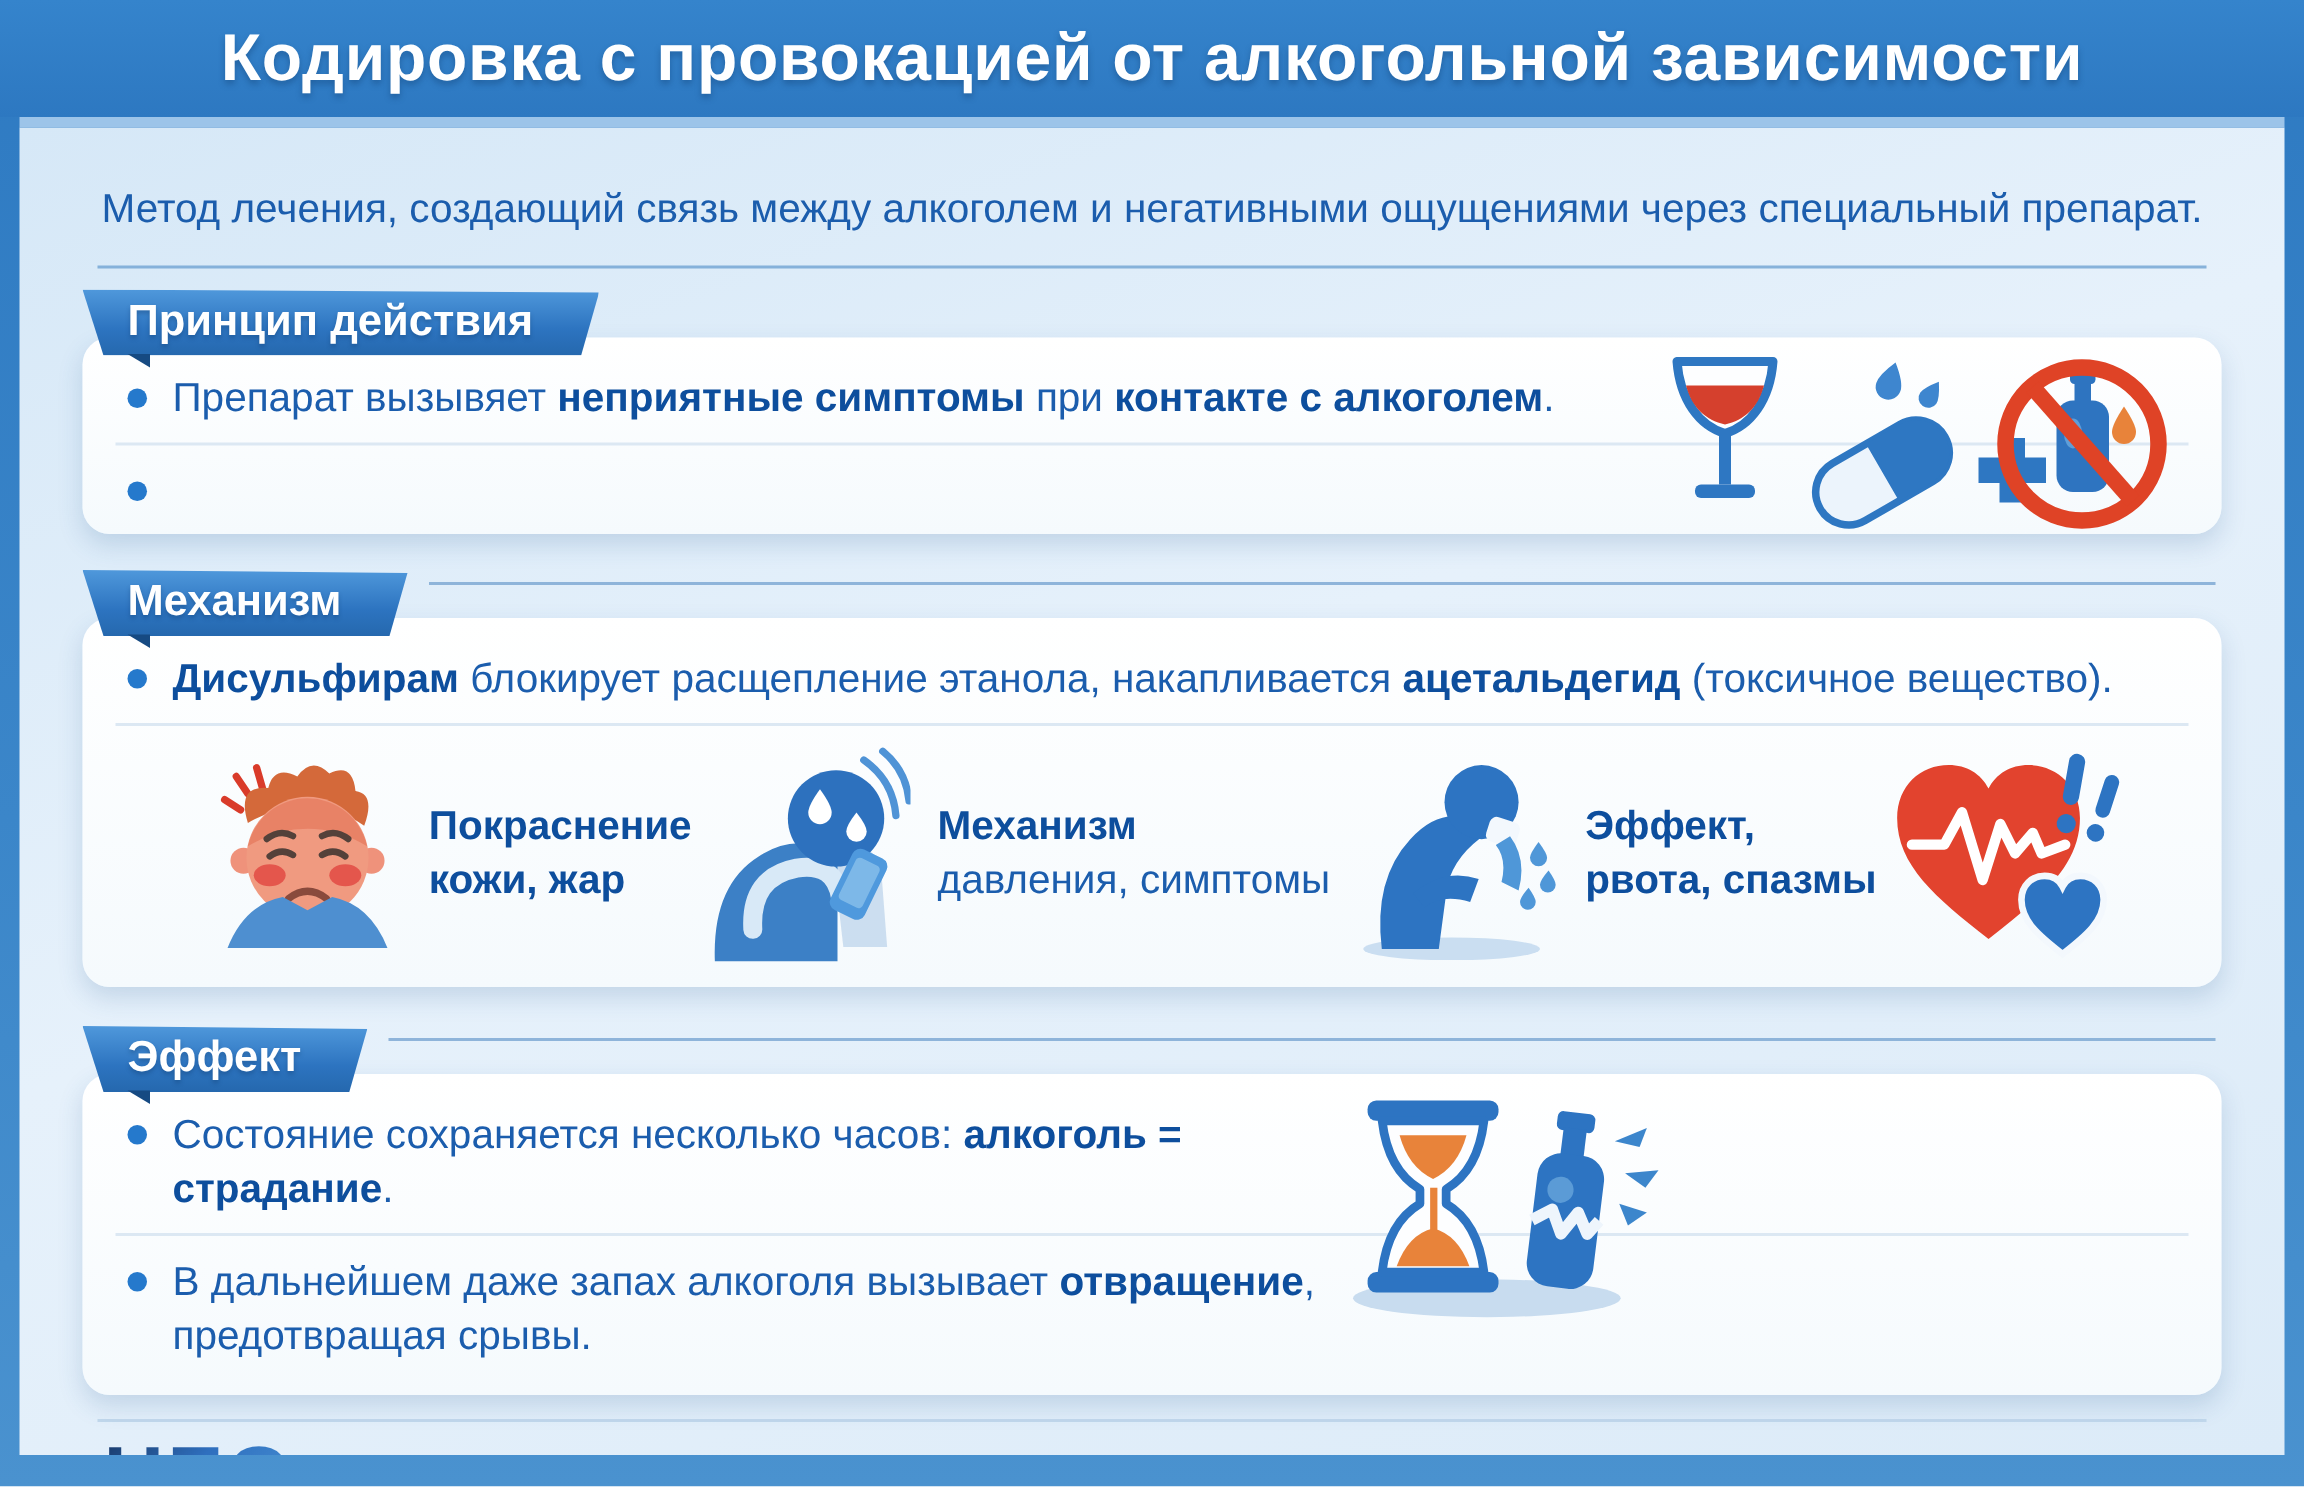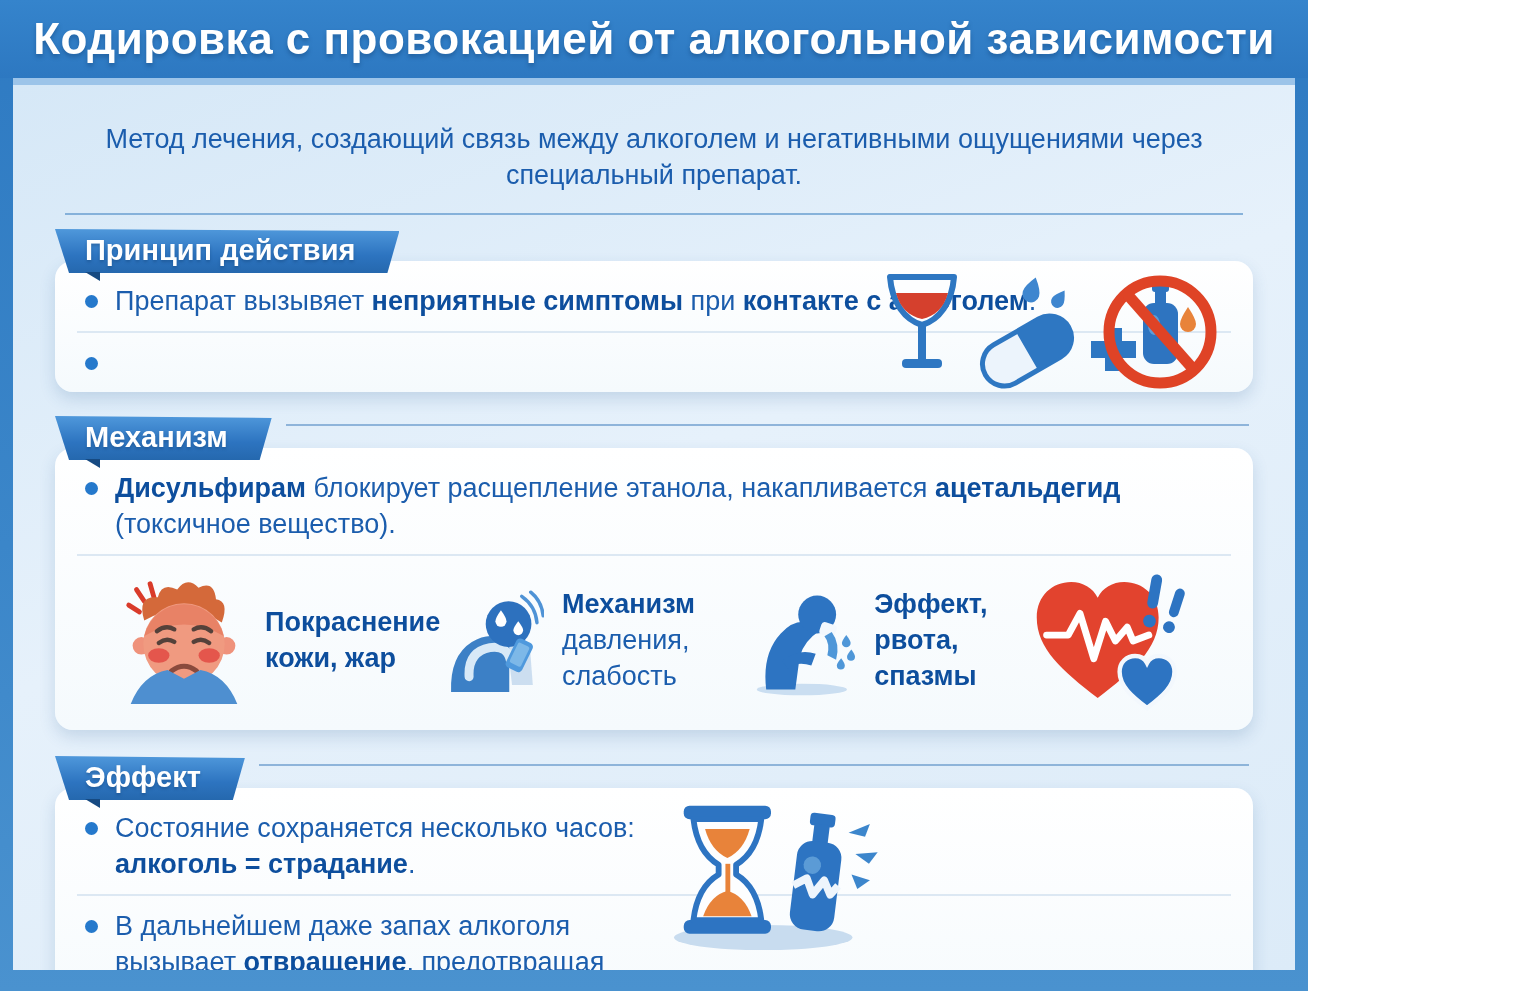--- a/index.html
+++ b/index.html
@@ -1,17 +1,17 @@
 <!DOCTYPE html>
 <html lang="ru"><head>
 <meta charset="utf-8">
 <style>
   html,body{margin:0;padding:0;}
   body{font-family:"Liberation Sans","DejaVu Sans",sans-serif;}
-  .page{position:relative;width:1308px;height:991px;overflow:hidden;
+  .page{position:relative;width:1536px;height:991px;overflow:hidden;
         background:linear-gradient(180deg,#2e7ac2 0%,#3b86c9 55%,#4a92cf 100%);}
   
   .band{position:absolute;top:0;left:0;right:0;height:78px;
         background:linear-gradient(180deg,#3584cc 0%,#2d78c1 100%);
         display:flex;align-items:center;justify-content:center;z-index:3;}
   .band h1{margin:0;color:#ffffff;font-size:44px;font-weight:700;letter-spacing:.5px;
            text-shadow:0 3px 4px rgba(15,60,110,.4);white-space:nowrap;}
   
   .content{position:absolute;left:13px;right:13px;top:78px;bottom:21px;
            background:linear-gradient(160deg,#d6e8f7 0%,#e6f1fb 45%,#dcebf8 100%);
@@ -36,21 +36,21 @@
         background:linear-gradient(180deg,#ffffff 0%,#f5fafd 100%);
         box-shadow:0 7px 16px rgba(45,95,150,.18);padding:12px 0;}
   .row{display:flex;align-items:flex-start;padding:10px 30px;}
   .dot{flex:0 0 13px;height:13px;border-radius:50%;background:#2579cc;margin:12px 17px 0 0;}
   .rich{margin:0;font-size:27px;line-height:36px;color:#1b5dad;}
   .rich span.b{font-weight:700;color:#0d4e9d;}
   .card-divider{height:2px;background:#dce8f3;margin:2px 22px;}
   
   .principle-icons{position:absolute;top:8px;right:26px;z-index:0;}
   
-  .symptoms{display:flex;align-items:center;justify-content:flex-start;
+  .symptoms{display:flex;align-items:center;justify-content:flex-end;
             padding:8px 58px 4px 66px;}
   .sym{display:flex;align-items:center;gap:18px;}
   .sym-label span{display:block;font-size:27px;line-height:36px;color:#1b5dad;}
   .sym-label span.b{font-weight:700;color:#0d4e9d;}
   
   .effect-card .row{padding-right:560px;}
   .effect-icons{position:absolute;top:6px;right:366px;z-index:0;}
   
   .footer-line{height:2px;background:#c2d8ec;margin:16px 10px 0 10px;}
   .logo{margin:6px 0 0 14px;font-size:56px;font-weight:700;letter-spacing:2px;line-height:60px;}
@@ -185,21 +185,21 @@
                 <path d="M88 32 q8 11 8 16 a8 8 0 1 1 -16 0 q0 -5 8 -16"></path>
                 <path d="M113 48 q7 9 7 13 a7 7 0 1 1 -14 0 q0 -4 7 -13"></path>
               </g>
               <g transform="rotate(26 114 98)">
                 <rect x="101" y="74" width="26" height="46" rx="6" fill="#4f99dd"></rect>
                 <rect x="105" y="80" width="18" height="32" rx="3" fill="#7db8e8"></rect>
               </g>
             </svg>
             <div class="sym-label">
                 <span class="b">Механизм</span>
-                <span>давления, слабость</span>
+                <span>давления, симптомы</span>
               </div>
           </div>
 
           <div class="sym">
             <svg width="152" height="144" viewBox="0 0 160 150">
               <ellipse cx="85" cy="143" rx="62" ry="8" fill="#cadef1"></ellipse>
               <path d="M36 143 Q30 94 56 66 Q76 44 98 52 L110 62 Q88 76 82 98 L76 143 Z" fill="#2d74c2"></path>
               <path d="M58 104 Q80 86 104 94 L98 110 Q78 104 66 114 Z" fill="#2d74c2"></path>
               <circle cx="106" cy="40" r="26" fill="#2d74c2"></circle>
               <rect x="110" y="52" width="22" height="18" rx="5" fill="#f3f8fd" transform="rotate(18 121 61)"></rect>

